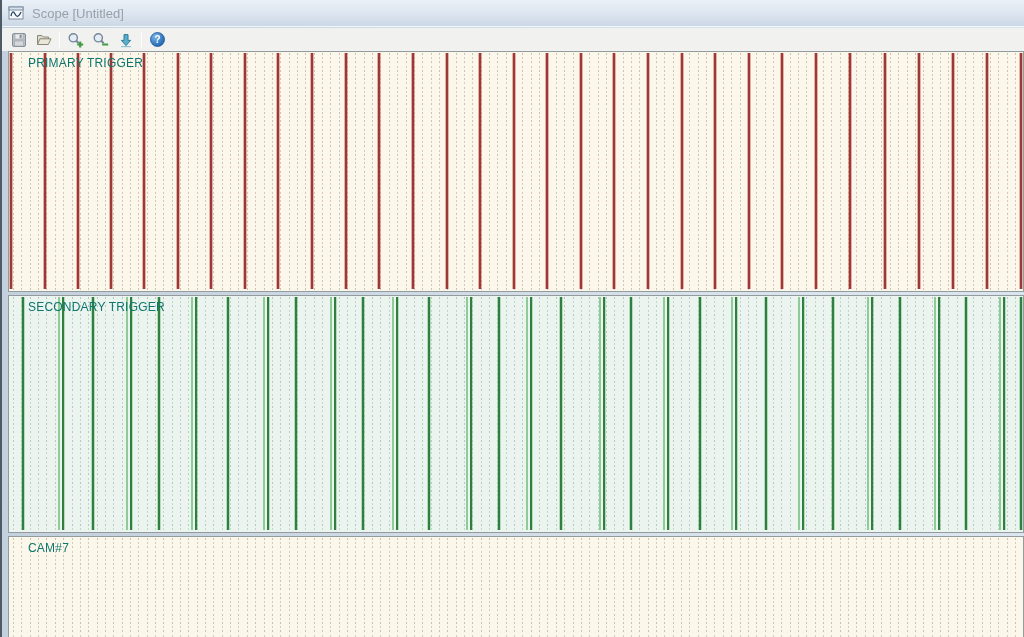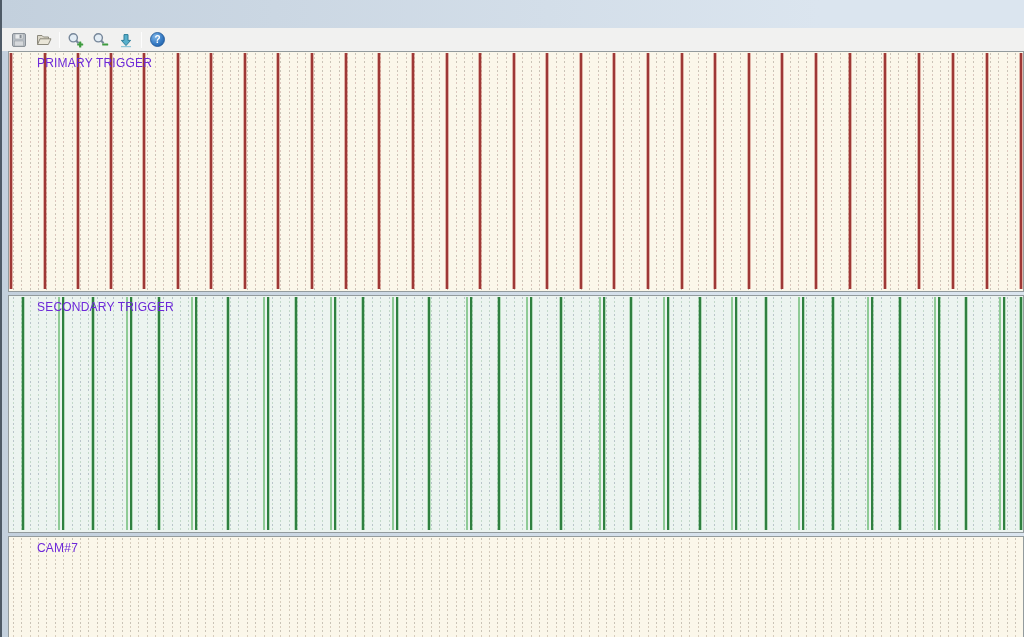--- a/index.html
+++ b/index.html
@@ -26,36 +26,46 @@
   .tool-btn{width:25px;height:21px;display:flex;align-items:center;justify-content:center;
     background:transparent;border:0;padding:0;cursor:default;}
   .tb-sep{width:1px;height:16px;background:#c9c9c9;border-right:1px solid #fdfdfd;margin:0 3px;}
   
   .chart{position:absolute;top:51px;left:6px;right:0;bottom:0;overflow:hidden;}
   .channel{position:absolute;left:0;right:0;border:1px solid #939b9d;overflow:hidden;}
   .chan-0{top:0;height:241px;}
   .chan-1{top:244px;height:238px;}
   .chan-2{top:485px;height:112px;}
   .channel-label{
-    position:absolute;left:28px;top:4px;font-size:12px;color:#6d28d9;z-index:6;
+    position:absolute;left:19px;top:4px;font-size:12px;color:#0f766e;z-index:6;
     letter-spacing:.2px;white-space:nowrap;
   }
   .gridline{
     position:absolute;top:1px;bottom:1px;width:1px;z-index:1;
     background:repeating-linear-gradient(180deg,
       var(--c1) 0 2px, transparent 2px 4.2px,
       var(--c2) 4.2px 6.2px, transparent 6.2px 8.4px);
   }
   .pulse{position:absolute;top:1px;bottom:2px;z-index:3;}
 </style>
 </head>
 <body>
 
 <div class="window">
 
+  <div class="titlebar">
+    <span style="display:flex;">
+      <svg width="16" height="16" viewBox="0 0 16 16">
+        <rect x="1" y="2" width="14" height="12" fill="#f5f9fc" stroke="#7e8ea0"></rect>
+        <rect x="1" y="2" width="14" height="3" fill="#d8e3ee" stroke="#7e8ea0"></rect>
+        <path d="M3 11 C4 6,5.5 6,7 9 S10 13,13 7" fill="none" stroke="#26415e" stroke-width="1.3"></path>
+      </svg>
+    </span>
+    <span class="window-title">Scope [Untitled]</span>
+  </div>
 
   <div class="toolbar">
     <button class="tool-btn">
       <span style="display:flex;">
         <svg width="16" height="16" viewBox="0 0 16 16">
           <rect x="1.5" y="1.5" width="13" height="13" rx="1.5" fill="#b9bfc6" stroke="#878e95"></rect>
           <rect x="4" y="2" width="8" height="5" fill="#e9ebed" stroke="#9aa0a6" stroke-width="0.6"></rect>
           <rect x="8.6" y="2.8" width="2" height="3.4" fill="#878e95"></rect>
           <rect x="3.5" y="9" width="9" height="5" fill="#d6d9dc" stroke="#9aa0a6" stroke-width="0.6"></rect>
         </svg>

